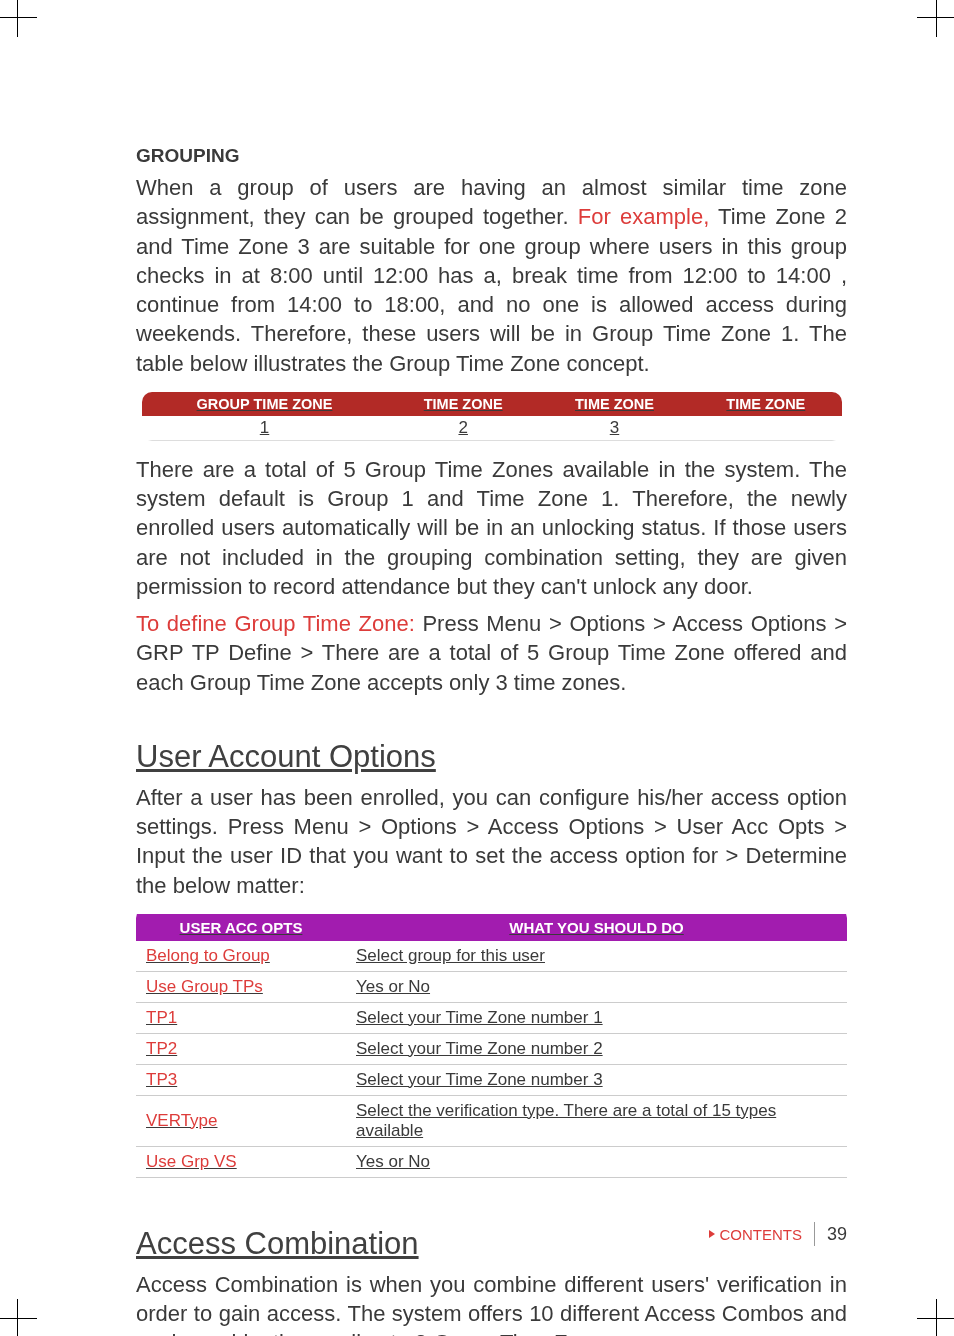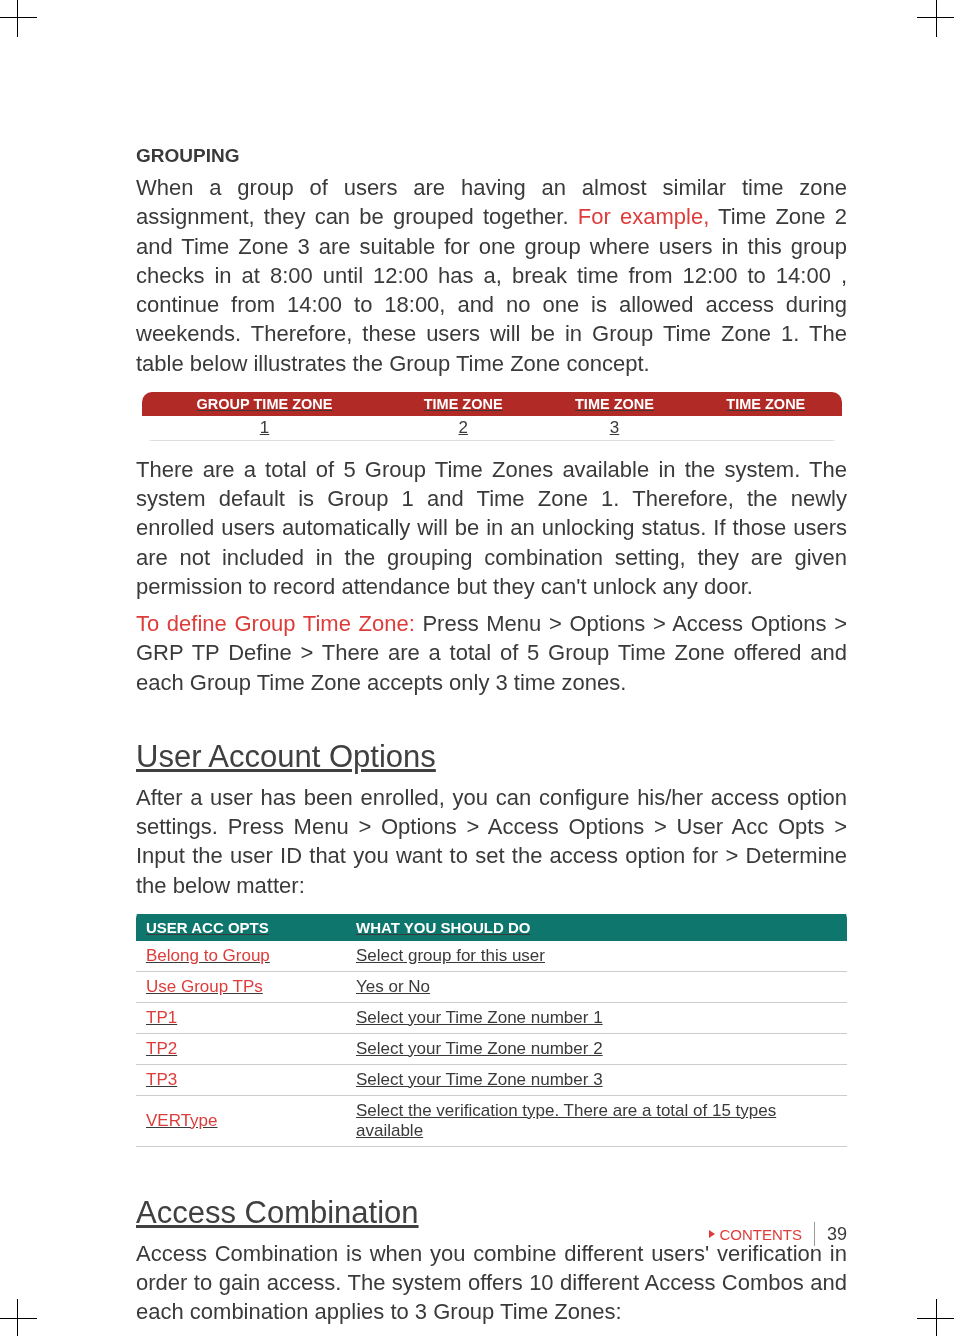--- a/index.html
+++ b/index.html
@@ -63,26 +63,26 @@
   .tbl-grouptz td {
     text-align: center;
     padding: 2px 6px;
     font-size: 17px;
     border-bottom: 1px solid #ddd;
   }
   .tbl-grouptz-wrap { width: 700px; margin: 6px auto; border-radius: 10px; overflow: hidden; }
 
   .tbl-useropts { width: 100%; }
   .tbl-useropts thead th {
-    background: #0f766e;
+    background: #a21caf;
     color: #fff;
     font-weight: 700;
     font-size: 15px;
     padding: 5px 10px;
-    text-align: left;
+    text-align: center;
   }
   .tbl-useropts tbody td {
     padding: 5px 10px;
     border-bottom: 1px solid #ccc;
     font-size: 17px;
   }
   .tbl-useropts tbody td:first-child { color: #dd3c3a; width: 210px; }
   .tbl-useropts-wrap { border-radius: 10px 10px 0 0; overflow: hidden; margin-top: 8px; }
 
   .tbl-combo thead th {
@@ -198,20 +198,24 @@
             <td>Select your Time Zone number 2</td>
           </tr>
         <tr>
             <td>TP3</td>
             <td>Select your Time Zone number 3</td>
           </tr>
         <tr>
             <td>VERType</td>
             <td>Select the verification type. There are a total of 15 types available</td>
           </tr>
+        <tr>
+            <td>Use Grp VS</td>
+            <td>Yes or No</td>
+          </tr>
       </tbody>
     </table>
   </div>
 
   <h1 class="section">Access Combination</h1>
   <p class="body">Access Combination is when you combine different users' verification in order to gain access. The system offers 10 different Access Combos and each combination applies to 3 Group Time Zones:</p>
 
   <div class="tbl-combo-wrap">
     <table class="tbl-combo">
       <thead>

